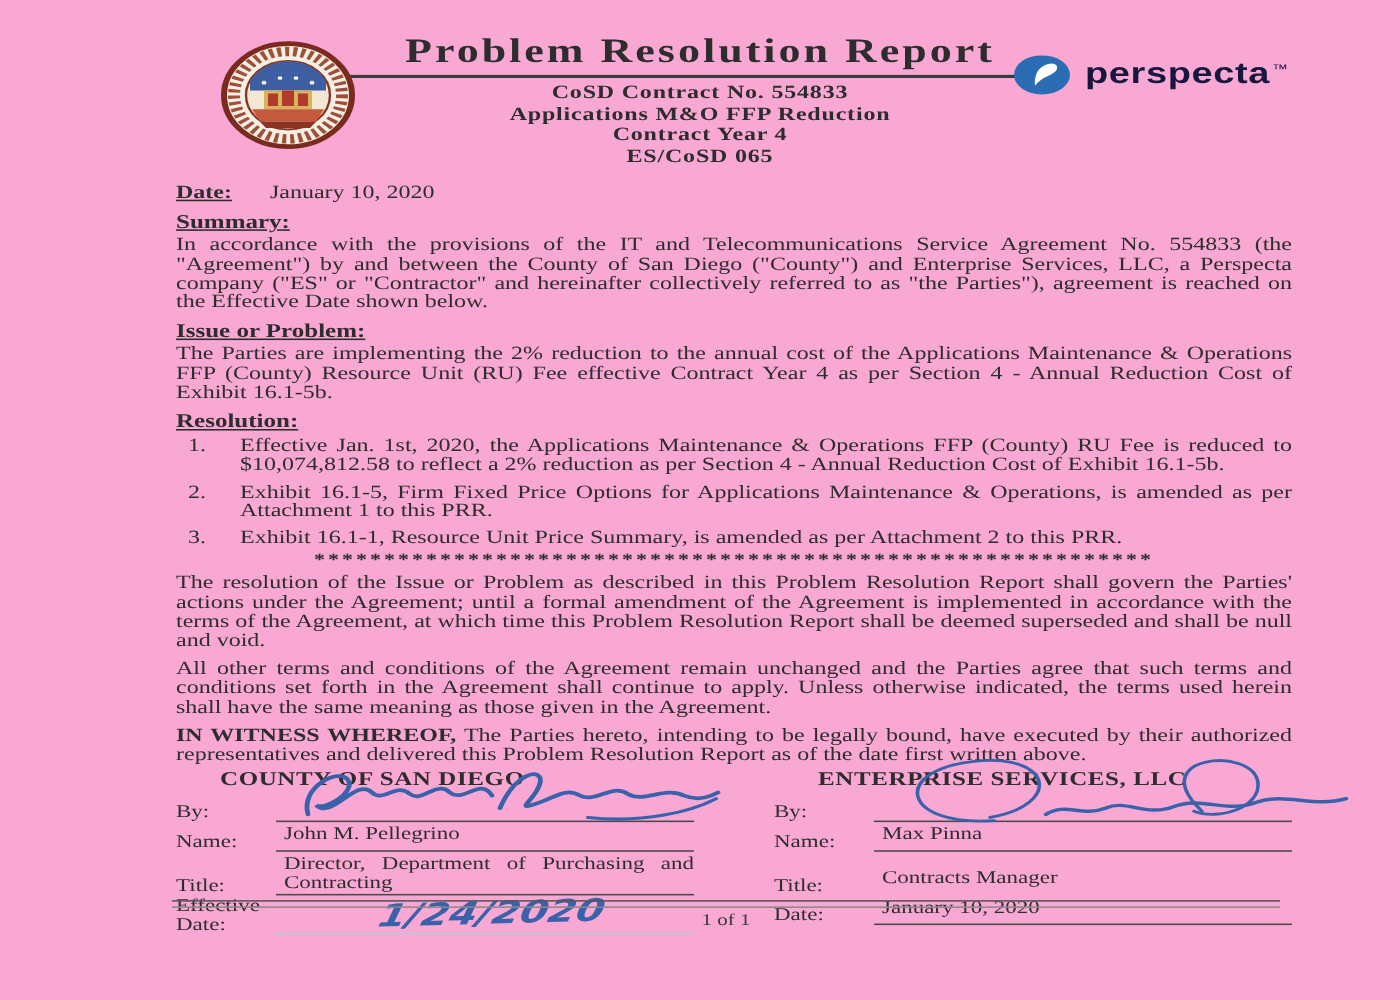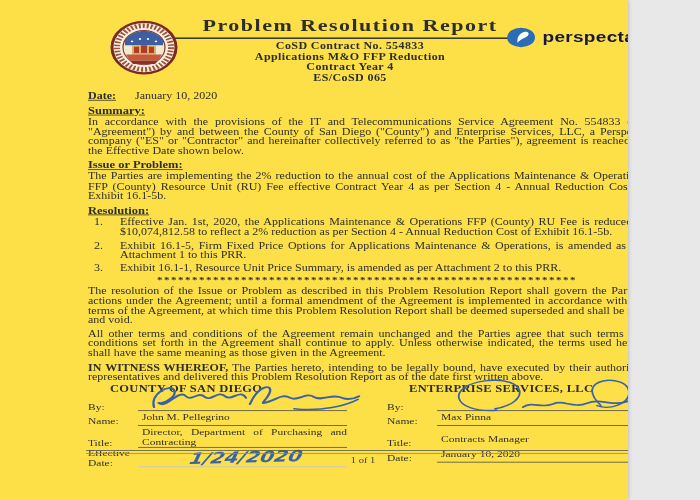--- a/index.html
+++ b/index.html
@@ -1,17 +1,17 @@
 <!DOCTYPE html>
 <html><head>
 <meta charset="utf-8">
 <style>
   html,body{margin:0;padding:0;background:#e8e8e8;}
   .page{
-    position:relative;width:628px;height:500px;background:#fde047;
+    position:relative;width:700px;height:500px;background:#f9a8d4;
     overflow:hidden;font-family:"Liberation Serif",serif;color:#2d2d2d;
     box-shadow:0 0 4px rgba(0,0,0,.25);
   }
   
   .squash{
     position:absolute;left:0;top:0;width:700px;height:641px;
     transform:scale(1,0.78);transform-origin:0 0;
   }
   
   .header{position:relative;padding-top:20px;}

